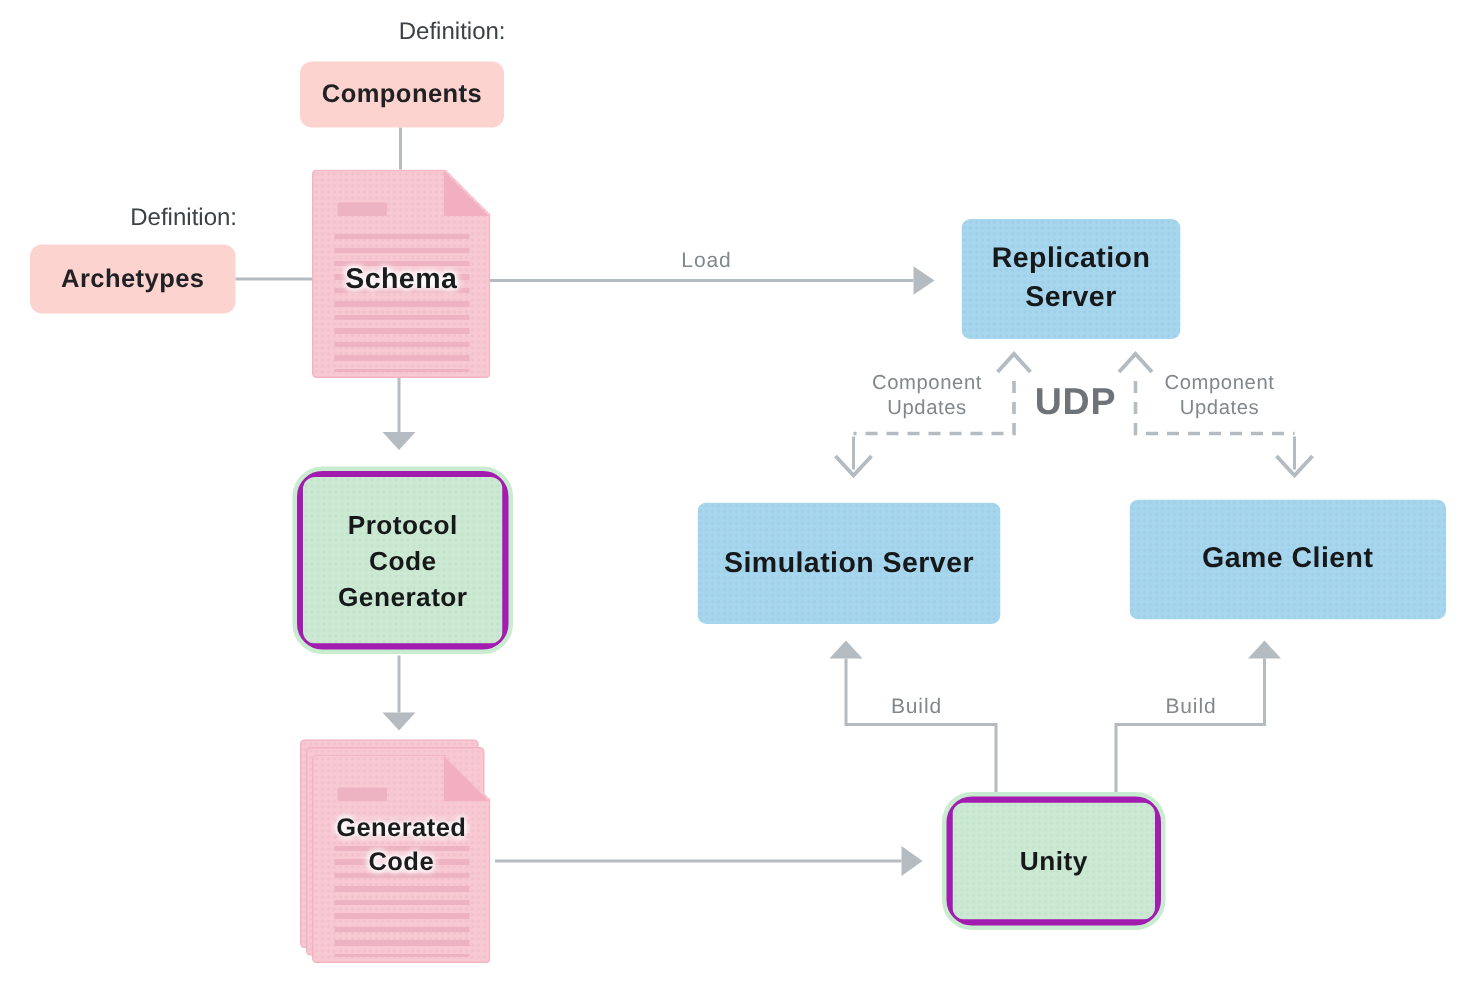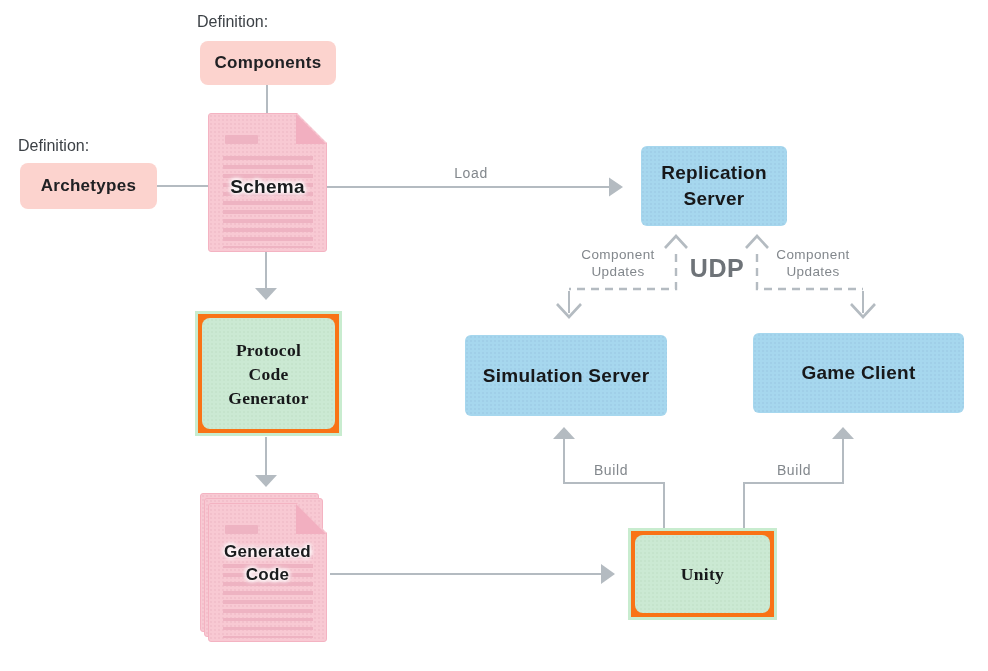--- a/index.html
+++ b/index.html
@@ -11,42 +11,42 @@
   .abs { position:absolute; }
 
   
   svg.wires { position:absolute; left:0; top:0; width:988px; height:671px; }
   .wire  { stroke:var(--connector,#b4bbc1); stroke-width:2; fill:none; }
   .wire-dash { stroke:var(--connector,#b4bbc1); stroke-width:2.4; fill:none; stroke-dasharray:8 6; }
   .head  { fill:var(--connector,#b4bbc1); stroke:none; }
   .chev  { stroke:var(--connector,#b4bbc1); stroke-width:2.6; fill:none; }
 
   
-  .lbl-def { font-size:16px; color:#3c4146; text-align:left; }
+  .lbl-def { font-size:16px; color:#3c4146; text-align:right; }
   .lbl-gray { font-size:14px; color:var(--label-gray,#82878c); text-align:center; letter-spacing:.6px; }
   .lbl-cu { font-size:13.5px; line-height:17px; color:var(--label-gray,#82878c); text-align:center; letter-spacing:.4px; }
   .lbl-udp { font-size:25px; font-weight:bold; color:var(--udp-gray,#6e7378); text-align:center; letter-spacing:.5px; }
 
   
   .pinkbox {
     background:var(--pink-box,#fcd3ce); border-radius:8px;
     display:flex; align-items:center; justify-content:center;
     font-weight:bold; font-size:17px; color:#202124; letter-spacing:.3px;
   }
   .bluebox {
     background:var(--blue-box,#a6d7ee); border-radius:6px;
     background-image:radial-gradient(rgba(0,0,60,.035) 1px, transparent 1.2px);
     background-size:4px 4px;
     display:flex; flex-direction:column; align-items:center; justify-content:center;
     font-weight:bold; font-size:19px; line-height:26px; color:#17181a; letter-spacing:.3px;
     text-align:center;
   }
   .greenbox {
-    border:3px solid var(--green-ring,#c8eccf); border-radius:0;
-    background:#f97316; padding:4px;font-family:Liberation Serif, serif;
+    border:3px solid var(--green-ring,#c8eccf); border-radius:20px;
+    background:#a21caf; padding:4px;
   }
   .greenbox .inner {
     width:100%; height:100%; border-radius:8px;
     background:var(--green-fill,#cbe9d3);
     background-image:radial-gradient(rgba(0,60,0,.03) 1px, transparent 1.2px);
     background-size:4px 4px;
     display:flex; flex-direction:column; align-items:center; justify-content:center;
     font-weight:bold; font-size:17.5px; line-height:24px; color:#17181a; letter-spacing:.3px;
     text-align:center;
   }

